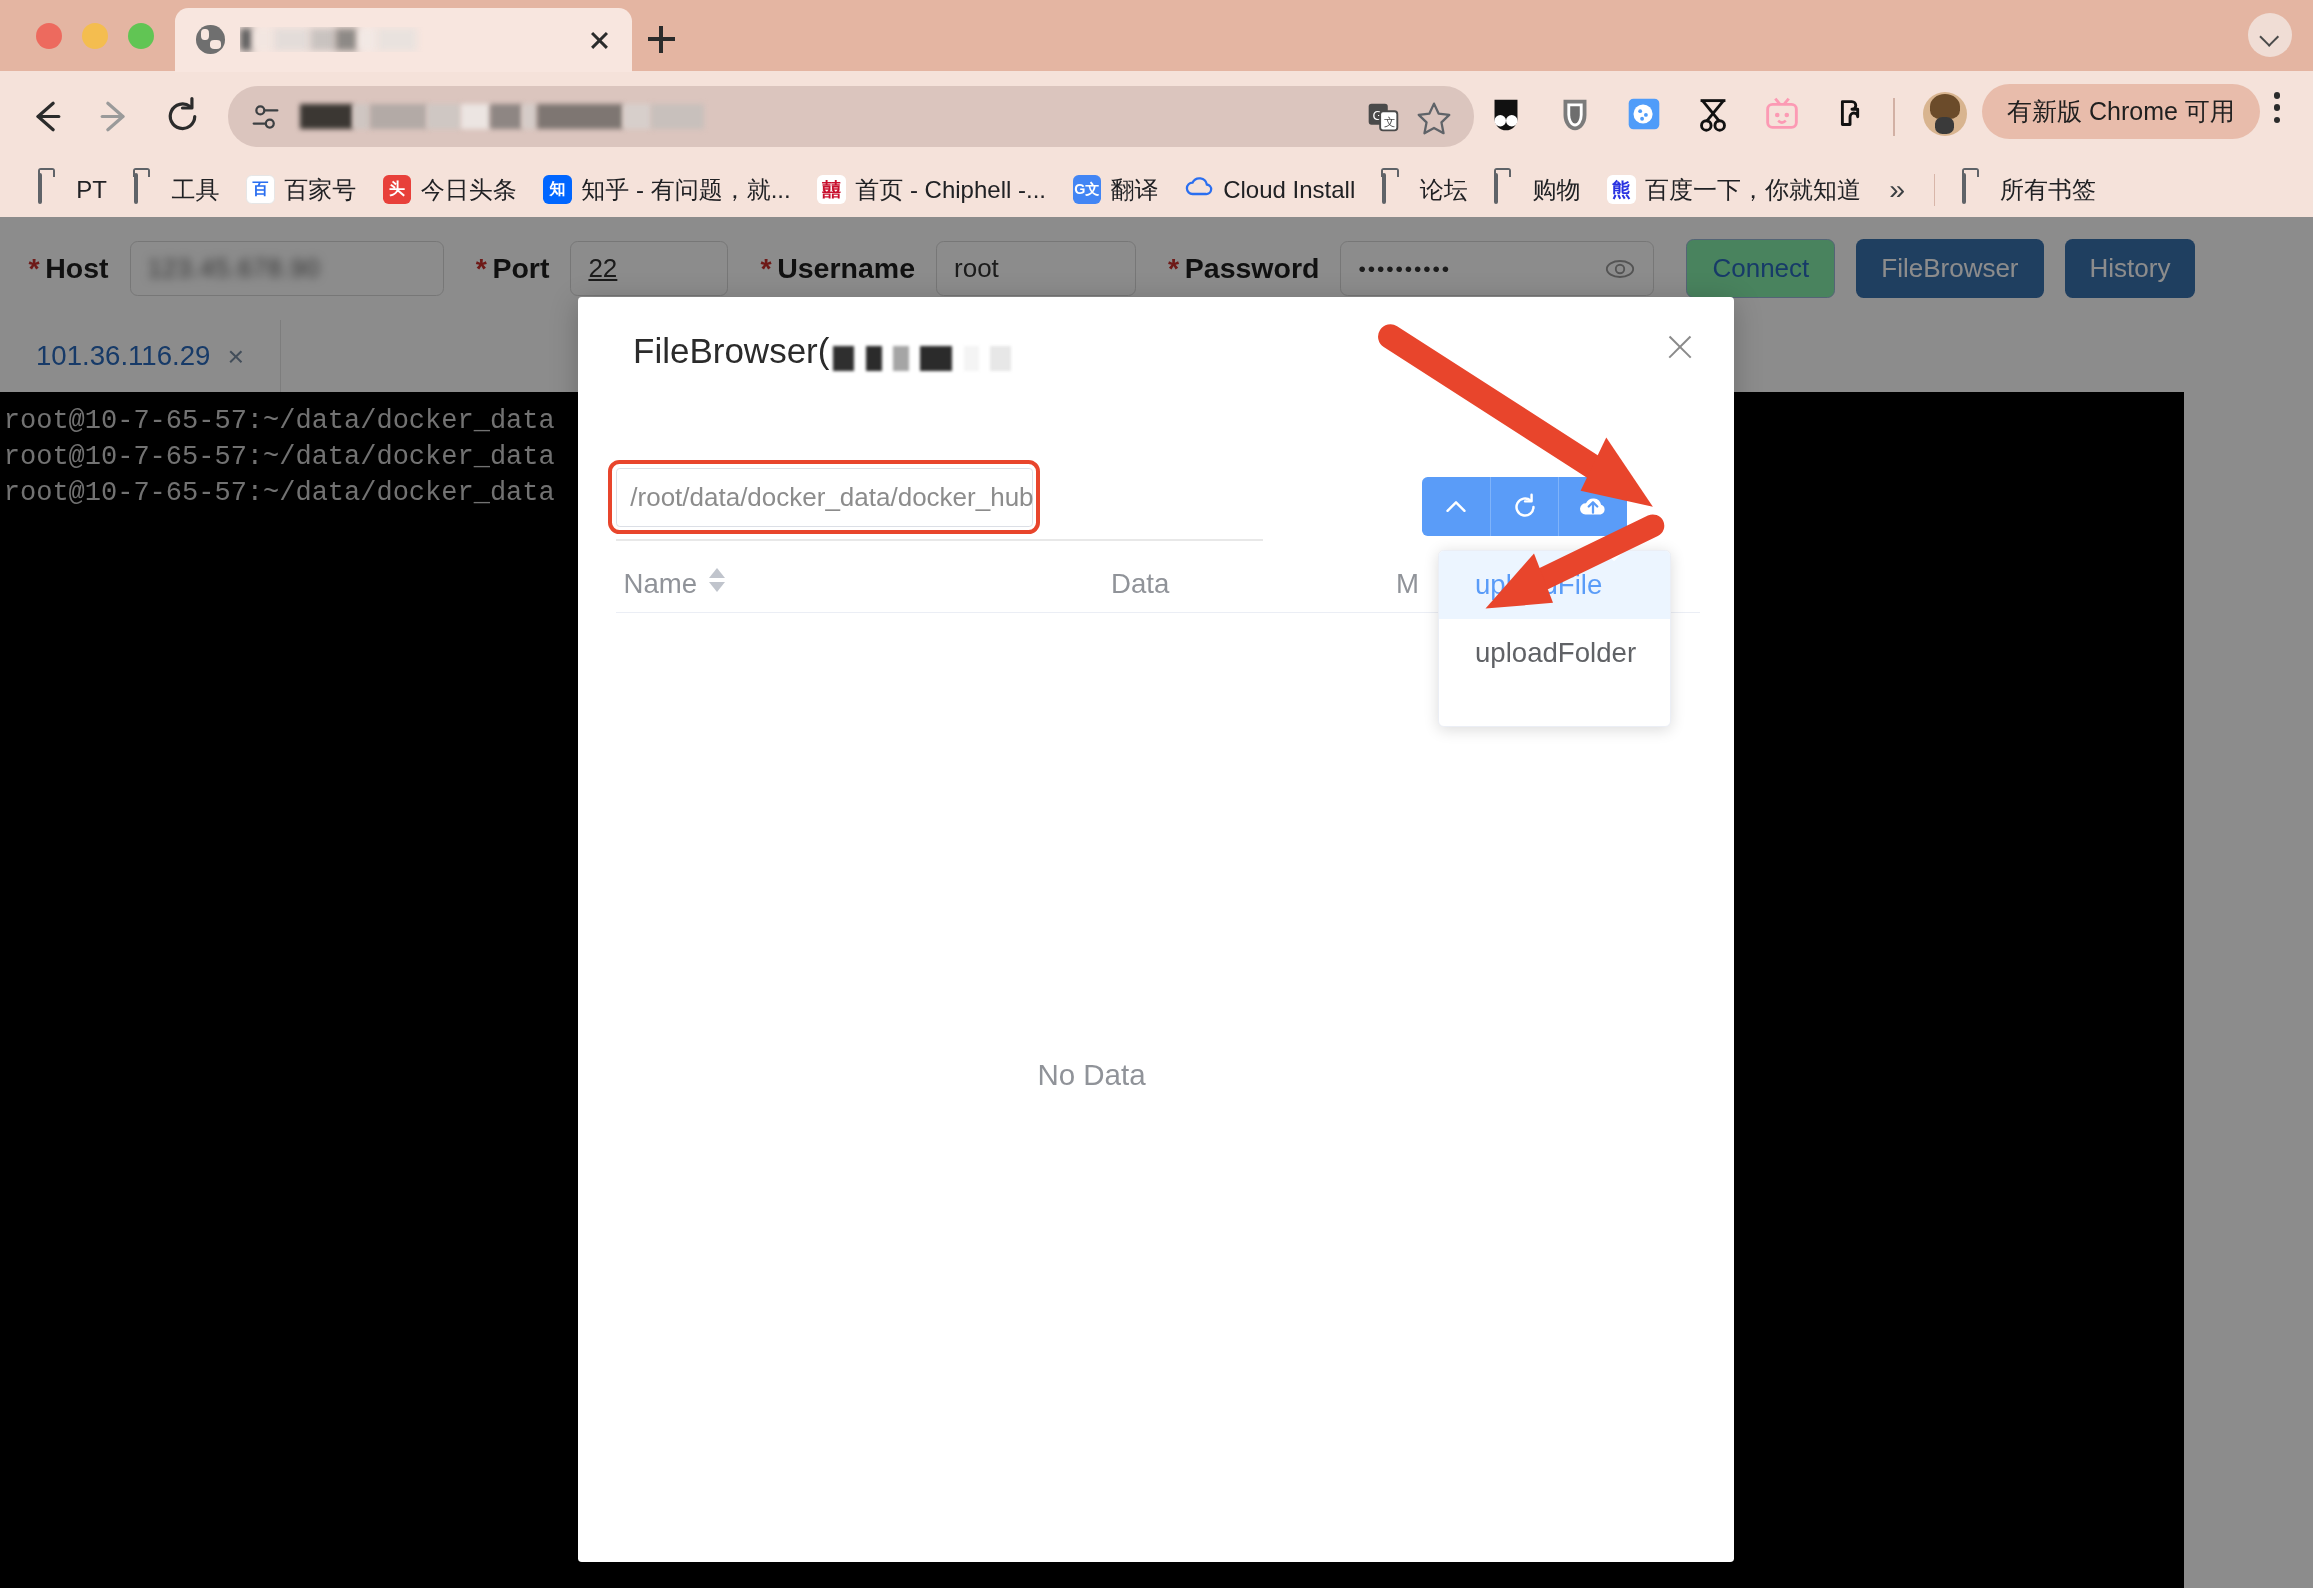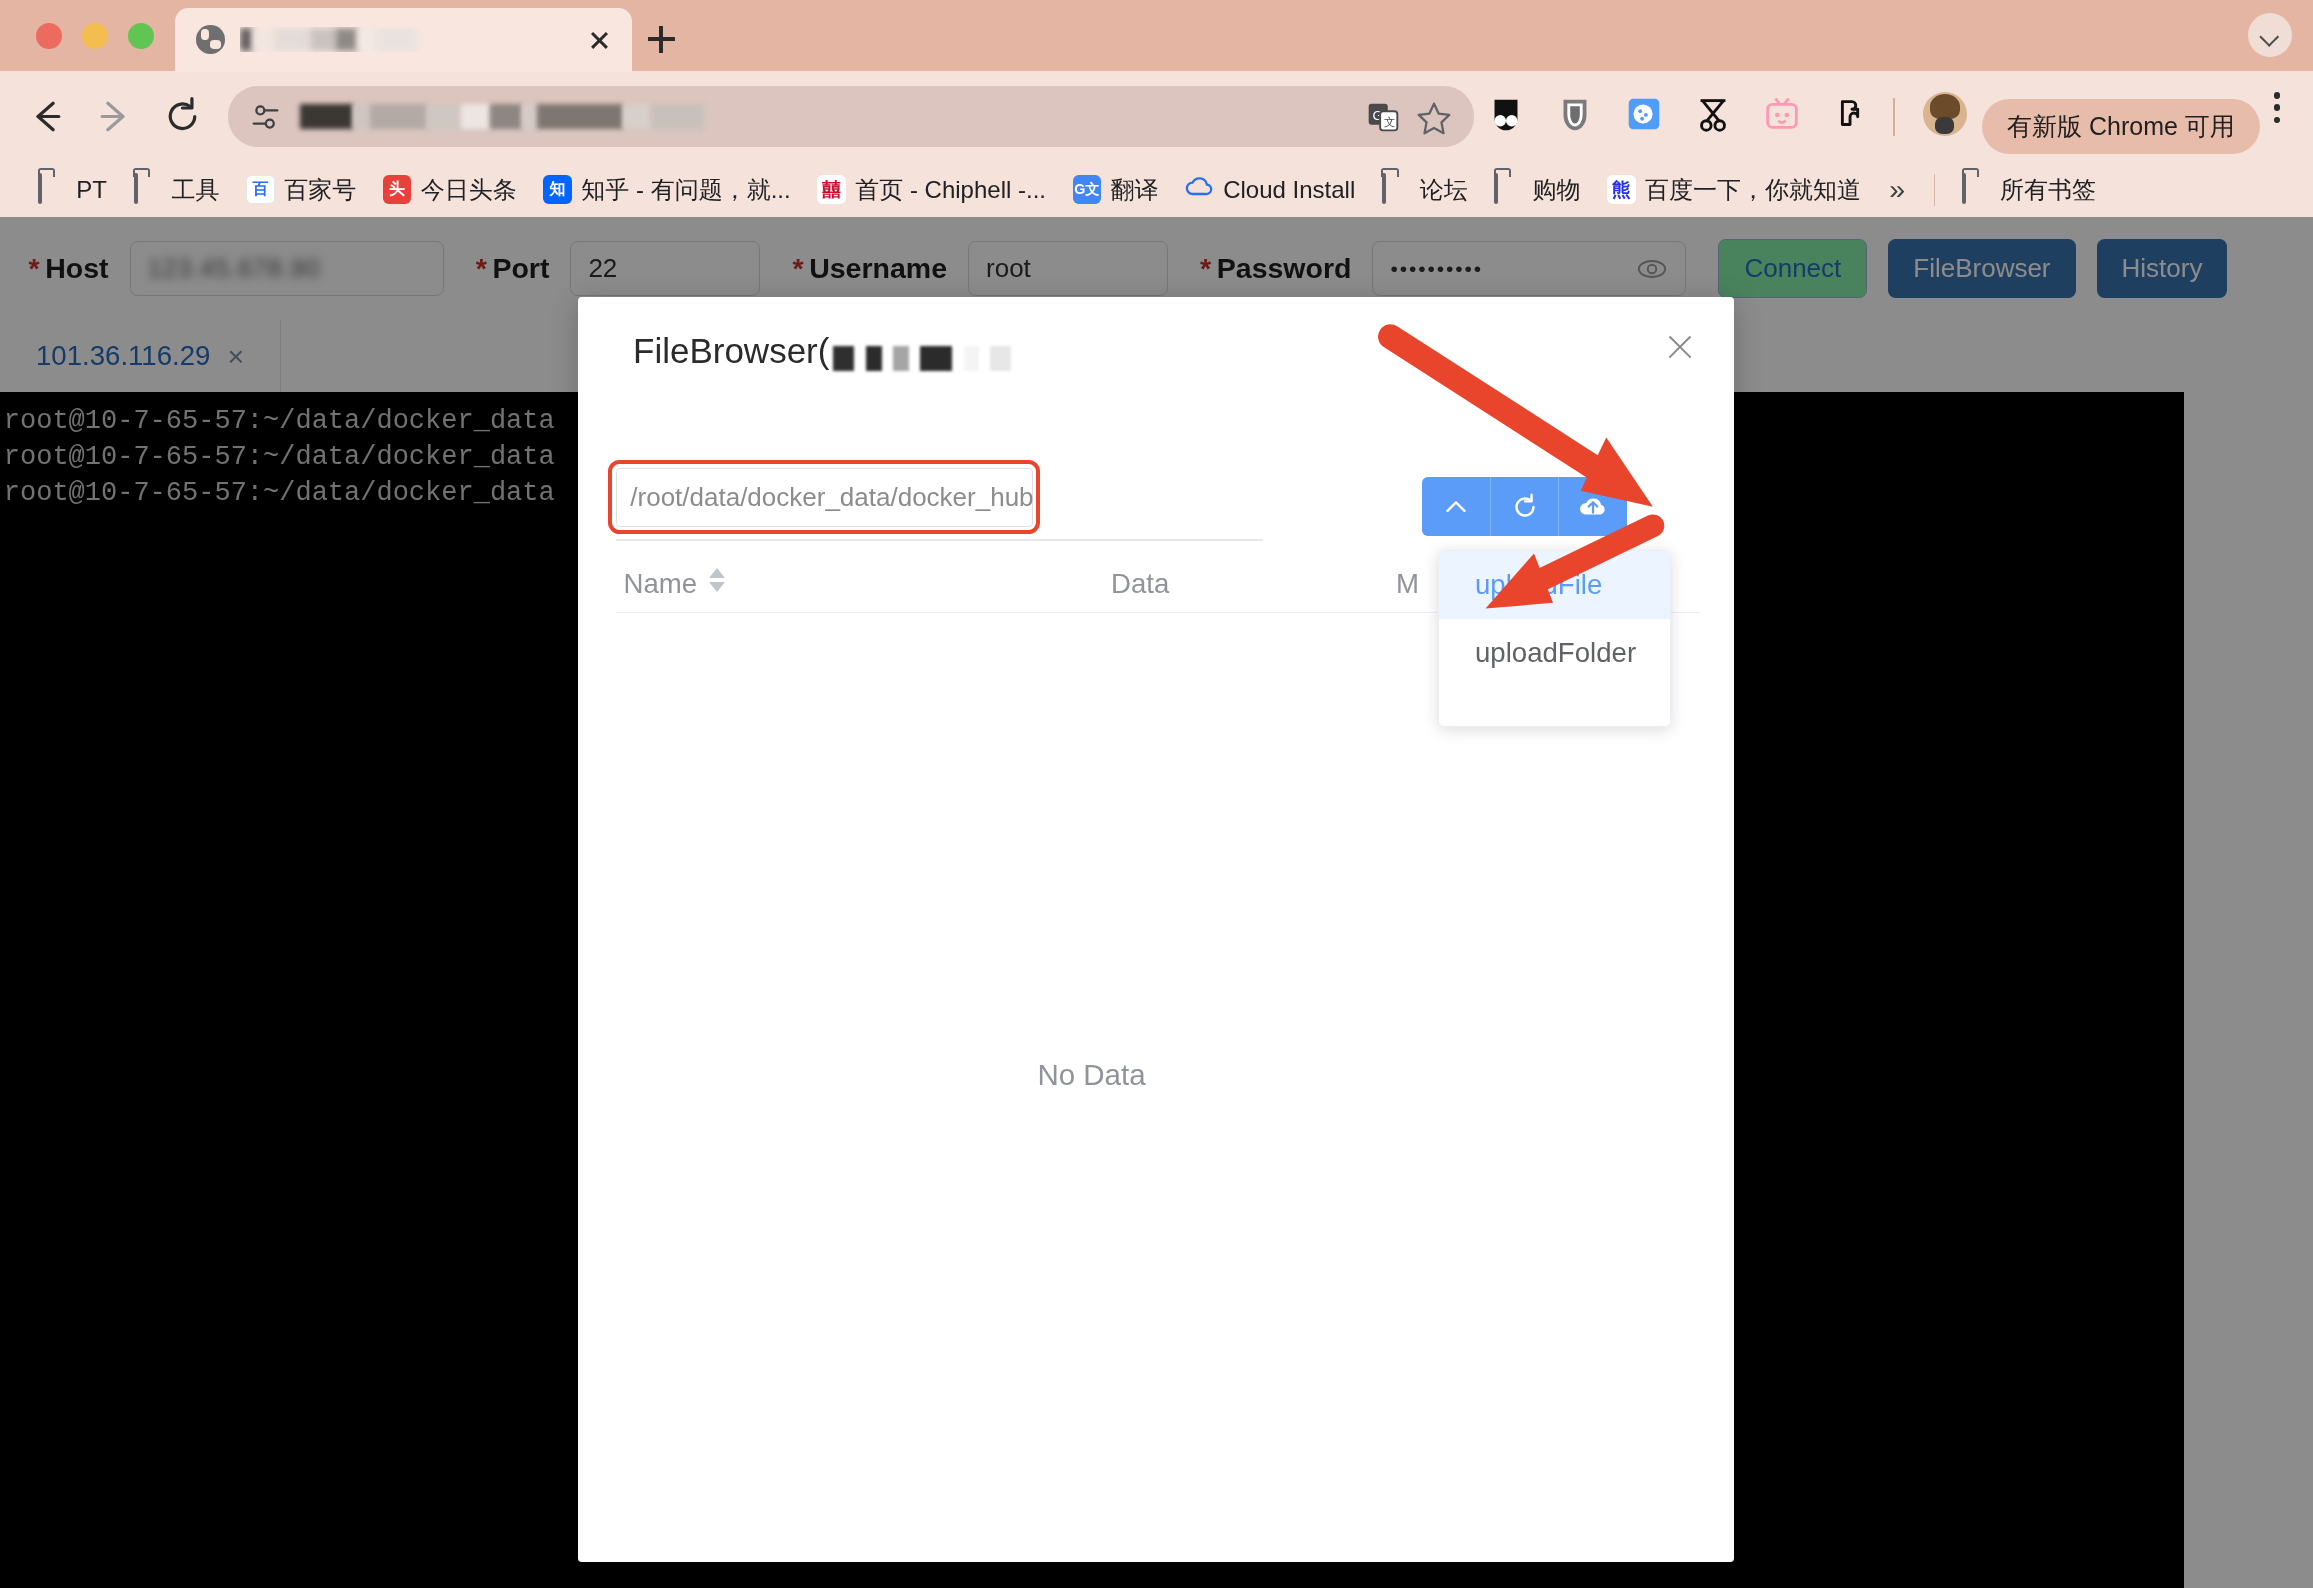--- a/index.html
+++ b/index.html
@@ -107,21 +107,21 @@
   }
   .avatar::before {
     content:""; position:absolute; left: 6.7px; top: 1.9px; width: 30px; height: 25px;
     background: #6b4b2a; border-radius: 50% 50% 35% 35%;
   }
   .avatar::after {
     content:""; position:absolute; left: 12.4px; top: 25px; width: 19px; height: 17px;
     background: #3a3a3a; border-radius: 40%;
   }
   .chrome-update {
-    position:absolute; left: 1982px; top: 28px; height: 55px;
+    position:absolute; left: 1982px; top: 13px; height: 55px;
     background:#e8bcab; border-radius: 27.6px; display:flex; align-items:center;
     padding: 0 25px; font-size: 25px; color:#1f1f1f; cursor:pointer; white-space:nowrap;
   }
   .kebab { position:absolute; right: 15px; top: 21px; width: 42px; height: 48px; cursor:pointer; }
   .kebab i { display:block; width: 6.7px; height: 6.7px; border-radius:50%; background:#2b2b2b;
              margin: 0 auto 5.7px auto; }
 
   
   .bookmarks {
     position:absolute; left:0; top:162px; width:2313px; height: 55px;
@@ -149,21 +149,21 @@
     display:flex; align-items:center; padding-left: 28.5px; gap: 0; background:#fff;
   }
   .fld-label { font-size: 28.5px; font-weight: bold; color:#1f1f1f; margin-right: 21px; white-space:nowrap; }
   .fld-label .star { color:#c9302c; margin-right: 5.7px; }
   .fld-input {
     height: 55px; border:1.4px solid #d9d9d9; border-radius: 7.6px;
     display:flex; align-items:center; padding: 0 17px; font-size: 26px; color:#333;
     background:#fff; margin-right: 32px; position:relative;
   }
   .in-host { width: 314px; }
-  .in-port { width: 190px; }
+  .in-port { width: 158px; text-decoration: underline; }
   .in-user { width: 200px; }
   .in-pass { width: 314px; justify-content: space-between; }
   .host-blur { filter: blur(4.8px); font-size: 25px; letter-spacing: 1px; color:#555; }
   .eye { width: 32px; height: 32px; position:relative; flex:0 0 auto; }
   .btn {
     height: 59px; border-radius: 7.6px; display:flex; align-items:center; justify-content:center;
     padding: 0 25px; font-size: 26px; cursor:pointer; margin-right: 21px; white-space:nowrap;
   }
   .btn-connect { border: 1.4px solid #9ab7d8; color:#2a6bbd; background:#86efac; }
   .btn-primary { background:#3a73b0; color:#fff; }

